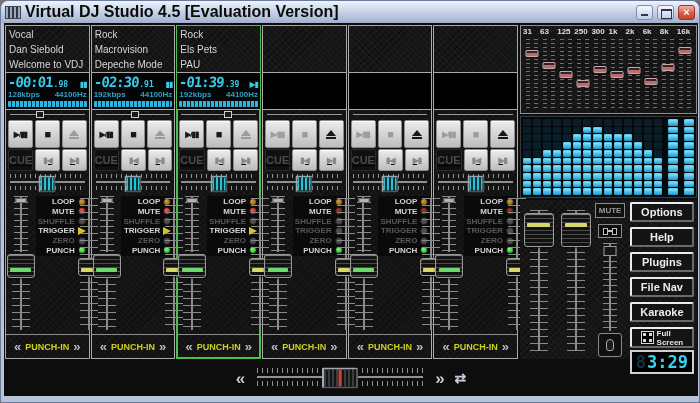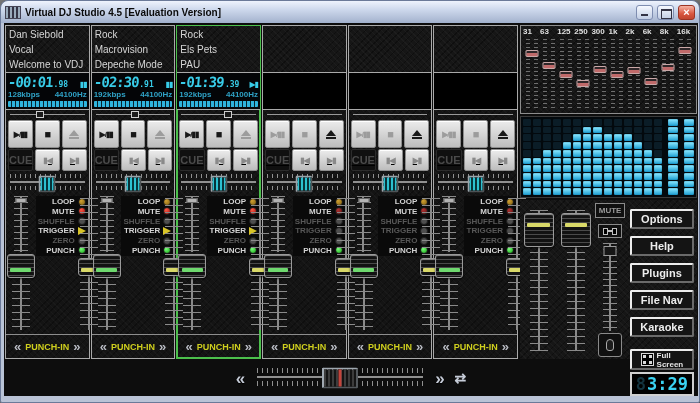--- a/index.html
+++ b/index.html
@@ -10,21 +10,21 @@
             border:1px solid #6b7a99; border-radius:8px 8px 2px 2px; overflow:hidden;
             box-shadow:2px 3px 6px rgba(0,0,0,.5); }
 
   
   .titlebar { height:22px; display:flex; align-items:center; gap:4px; padding:0 4px;
               background:linear-gradient(#eef3fd,#cdd8ec 40%,#aab8d2 90%,#9fb0cc);
               border-radius:7px 7px 0 0; }
   .app-icon { width:16px; height:13px; border:1px solid #445;
               background:linear-gradient(#3a4a5c,#202a36);
               background-image:repeating-linear-gradient(90deg,#9ab 0 2px,#334 2px 4px); }
-  .title-text { flex:1; font-size:10px; font-weight:bold; color:#0a0a0a; letter-spacing:0; white-space:nowrap; overflow:hidden; }
+  .title-text { flex:1; font-size:16px; font-weight:bold; color:#0a0a0a; letter-spacing:0; white-space:nowrap; overflow:hidden; }
   .winbtn { width:17px; height:15px; border:1px solid #7e8db0; border-radius:3px;
             background:linear-gradient(#f6f9ff,#c2cee4); display:flex; align-items:center; justify-content:center;
             font-size:9px; font-weight:bold; color:#223; position:relative; }
   .winbtn.min::after { content:""; position:absolute; bottom:3px; left:4px; width:7px; height:2px; background:#334; }
   .winbtn.max::after { content:""; position:absolute; top:3px; left:3px; width:9px; height:7px; border:1px solid #334; border-top-width:2px; }
   .winbtn.close { background:linear-gradient(#f6b3a4,#d8553e 60%,#c04630); border-color:#9c3424; color:#fff; font-size:11px; }
 
   
   .client { position:absolute; left:3px; top:22px; width:694px; height:373px; background:#0d0d0d; overflow:hidden; }
   .tex { background-color:#161616;
@@ -155,21 +155,21 @@
                  background-image:repeating-linear-gradient(180deg,#8a8a8a 0 1px,transparent 1px 6px),
                                   linear-gradient(90deg,transparent calc(50% - 1px),#8a8a8a calc(50% - 1px) calc(50% + 1px),transparent calc(50% + 1px));
                  background-size:14px 100%,100% 100%; background-position:center,center; background-repeat:no-repeat; cursor:grab; }
   .mid-vslider .mini-handle { width:13px; height:10px; background:#161616; border:1px solid #9a9a9a; top:3px; }
   .mic-btn { width:24px; height:24px; margin-bottom:2px; border:1px solid #8a8a8a; border-radius:3px; background:#101010;
              display:flex; align-items:center; justify-content:center; cursor:pointer; }
   .mic-icon { width:8px; height:12px; border:1px solid #aaa; border-radius:4px 4px 3px 3px; background:#1c1c1c; }
 
   .btn-col { flex:1; display:flex; flex-direction:column; padding:2px 3px 0 4px; }
   .panel-btn { height:20px; margin-bottom:5px; background:#141414; border:2px solid; border-color:#ececec #6a6a6a #6a6a6a #ececec;
-               border-radius:2px; color:#ececec; font-size:11px; font-weight:bold; display:flex; align-items:center; justify-content:center; cursor:pointer;margin-top:7px; }
+               border-radius:2px; color:#ececec; font-size:11px; font-weight:bold; display:flex; align-items:center; justify-content:center; cursor:pointer; }
   .panel-btn.fullscreen { height:21px; gap:3px; margin-bottom:2px; }
   .fs-icon { position:relative; width:13px; height:13px; border:1px solid #d8d8d8; background:#000; }
   .fs-icon::before { content:""; position:absolute; top:1px; left:1px; width:3px; height:3px; background:#d8d8d8;
                      box-shadow:6px 0 0 #d8d8d8, 0 6px 0 #d8d8d8, 6px 6px 0 #d8d8d8; }
   .fs-text { font-size:8px; line-height:9px; font-weight:bold; color:#e4e4e4; text-align:left; }
   .clock { height:24px; border:2px solid #cfcfcf; background:#000; display:flex; align-items:center; justify-content:flex-end;
            padding:0 4px; font-family:"DejaVu Sans Mono", monospace; font-weight:bold; font-size:17px; color:#3ad2f2;
            letter-spacing:0; transform:skewX(0); }
   .clock .ghost { color:#13333e; margin-right:1px; }
 
@@ -195,22 +195,22 @@
     <span class="winbtn min"></span>
     <span class="winbtn max"></span>
     <span class="winbtn close">×</span>
   </div>
 
   <div class="client">
 
     <div class="channels" id="channels">
       <div class="strip">
         <div class="info tex">
+          <div class="info-line">Vocal</div>
           <div class="info-line">Dan Siebold</div>
-          <div class="info-line">Vocal</div>
           <div class="info-line">Welcome to VDJ</div>
         </div>
         <div class="lcd">
           <div class="lcd-time-row">
             <span class="lcd-time">-00:01</span>
             <span class="lcd-frac">.98</span>
             <span class="lcd-state">▮▮</span>
           </div>
           <div class="lcd-meta">
             <span>128kbps</span>

